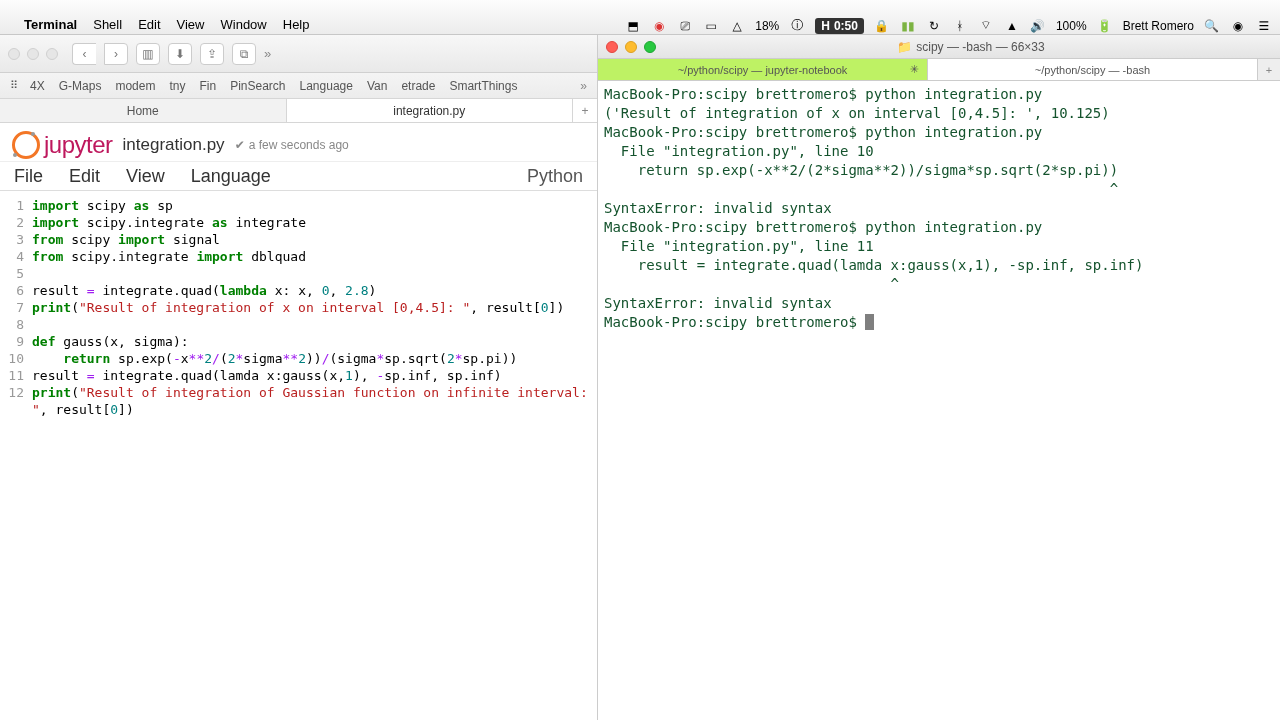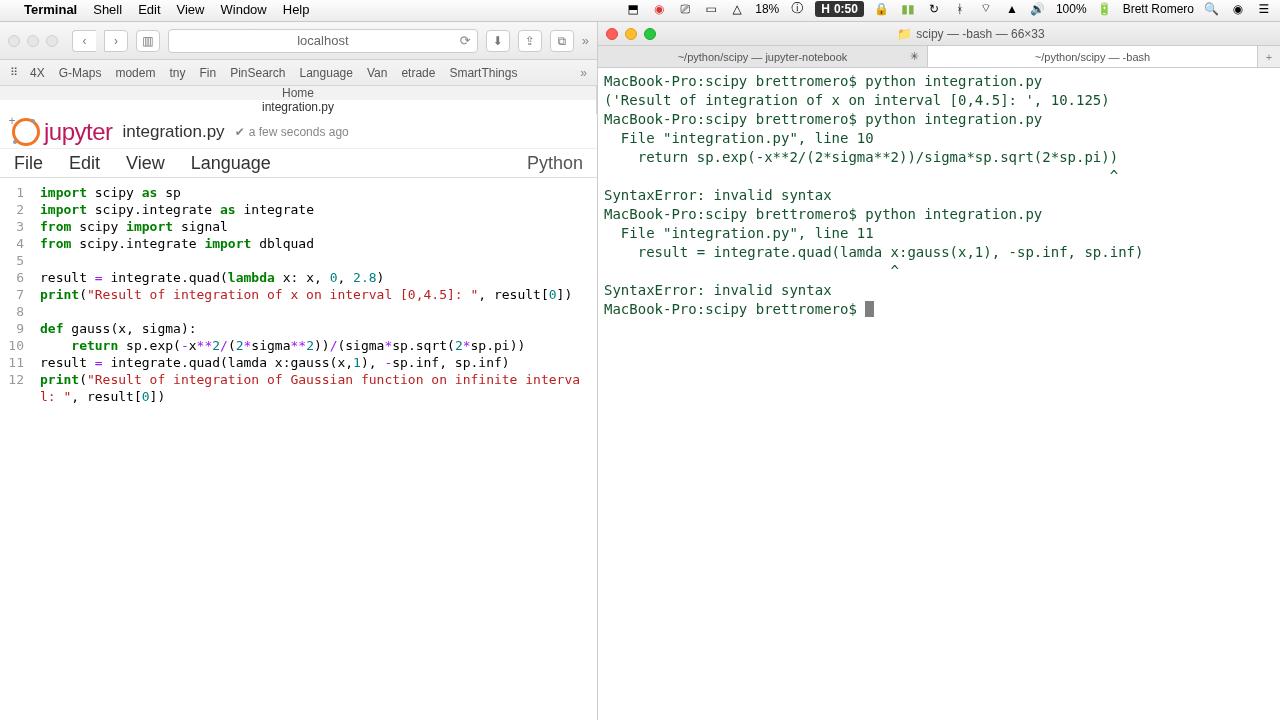--- a/index.html
+++ b/index.html
@@ -1,19 +1,19 @@
 <!DOCTYPE html>
 <html><head>
 <meta charset="utf-8">
 <style>
 * { margin: 0; padding: 0; box-sizing: border-box; }
 body { font-family: -apple-system, BlinkMacSystemFont, "Helvetica Neue", sans-serif; font-size: 13px; width: 1280px; height: 720px; overflow: hidden; background: #f5f5f5; }
 
 
-.menubar { height: 22px; background: linear-gradient(#fdfdfd,#ececec); border-bottom: 1px solid #c7c7c7; display: flex; align-items: flex-end; padding: 4px 8px; font-size: 13px; }
+.menubar { height: 22px; background: linear-gradient(#fdfdfd,#ececec); border-bottom: 1px solid #c7c7c7; display: flex; align-items: flex-start; padding: 17px 8px; font-size: 13px; }
 .menubar .left { display: flex; align-items: center; gap: 16px; }
 .menubar .apple { font-size: 15px; }
 .menubar .appname { font-weight: 700; }
 .menubar .right { margin-left: auto; display: flex; align-items: center; gap: 10px; font-size: 12px; }
 .menubar .right .ico { width: 16px; text-align: center; }
 .menubar .clockbox { background: #333; color: #fff; padding: 1px 6px; border-radius: 3px; font-weight: 600; display: flex; gap: 4px; align-items: center; }
 
 
 .desktop { display: flex; height: calc(720px - 22px); }
 
@@ -22,21 +22,21 @@
 .titlebar { height: 38px; background: linear-gradient(#f7f7f7,#e9e9e9); border-bottom: 1px solid #d0d0d0; display: flex; align-items: center; padding: 0 8px; gap: 8px; }
 .traffic { display: flex; gap: 7px; margin-right: 6px; }
 .traffic span { width: 12px; height: 12px; border-radius: 50%; background: #e6e6e6; border: 1px solid #d0d0d0; }
 .navbtn { width: 24px; height: 22px; border: 1px solid #ccc; border-radius: 4px; background: #fff; display: flex; align-items: center; justify-content: center; color: #777; font-size: 12px; }
 .navbtn.pair-l { border-radius: 4px 0 0 4px; border-right: none; }
 .navbtn.pair-r { border-radius: 0 4px 4px 0; }
 .addrbar { flex: 1; height: 24px; border: 1px solid #ccc; border-radius: 4px; background: #fff; display: flex; align-items: center; justify-content: center; color: #666; position: relative; }
 .addrbar .reload { position: absolute; right: 6px; color: #888; }
 .favbar { height: 26px; background: linear-gradient(#f4f4f4,#ececec); border-bottom: 1px solid #d6d6d6; display: flex; align-items: center; padding: 0 10px; gap: 14px; font-size: 12px; color: #555; }
 .favbar .grid { font-size: 11px; letter-spacing: -2px; }
-.tabstrip { height: 24px; display: flex; border-bottom: 1px solid #d6d6d6; font-size: 12px; flex-direction: column; }
+.tabstrip { height: 24px; display: flex; border-bottom: 1px solid #d6d6d6; font-size: 12px; }
 .tabstrip .tab { flex: 1; display: flex; align-items: center; justify-content: center; background: #f2f2f2; border-right: 1px solid #d6d6d6; color: #555; }
 .tabstrip .tab.active { background: #fff; color: #333; }
 .tabstrip .newtab { width: 24px; display: flex; align-items: center; justify-content: center; color: #888; }
 
 
 .jup-header { display: flex; align-items: center; padding: 8px 12px 2px; gap: 10px; }
 .jup-logo { display: flex; align-items: center; gap: 4px; }
 .jup-logo .circ { width: 28px; height: 28px; border-radius: 50%; border: 3px solid #f37626; position: relative; }
 .jup-logo .circ::before, .jup-logo .circ::after { content:''; position:absolute; width:4px; height:4px; background:#999; border-radius:50%; }
 .jup-logo .circ::before { top:-2px; right:2px; }
@@ -44,36 +44,36 @@
 .jup-logo .word { font-size: 24px; color: #be185d; font-weight: 400; letter-spacing: -0.5px; }
 .jup-title { font-size: 17px; color: #333; }
 .jup-saved { font-size: 12px; color: #888; display: flex; align-items: center; gap: 4px; }
 .jup-menu { height: 30px; border-top: 1px solid #eee; border-bottom: 1px solid #ddd; display: flex; align-items: center; padding: 0 14px; gap: 26px; font-size: 18px; color: #333; }
 .jup-menu .lang { margin-left: auto; color: #555; }
 
 
 .code { flex: 1; font-family: Menlo, Monaco, monospace; font-size: 13px; line-height: 17px; padding: 6px 0; overflow: hidden; background: #fff; }
 .code .row { display: flex; }
 .code .gut { width: 32px; text-align: right; color: #999; padding-right: 8px; user-select: none; flex-shrink: 0; }
-.code .ln { white-space: pre-wrap; padding-right: 8px; word-break: break-all; margin-left: 8px; }
+.code .ln { white-space: pre-wrap; padding-right: 8px; word-break: break-all; }
 .kw { color: #008000; font-weight: 700; }
 .nm { color: #000; }
 .num { color: #008080; }
 .str { color: #ba2121; }
 .op { color: #a020f0; }
 
 
 .win-right { flex: 1; background: #fff; display: flex; flex-direction: column; }
 .term-title { height: 24px; background: linear-gradient(#f3f3f3,#e4e4e4); border-bottom: 1px solid #ccc; display: flex; align-items: center; padding: 0 8px; gap: 8px; font-size: 12px; color: #555; }
 .term-title .traffic span:nth-child(1){background:#ff5f57;border-color:#e24640}
 .term-title .traffic span:nth-child(2){background:#febc2e;border-color:#dca022}
 .term-title .traffic span:nth-child(3){background:#28c840;border-color:#1fa633}
 .term-title .ttl { flex:1; text-align:center; display:flex; align-items:center; justify-content:center; gap:4px; }
 .term-tabs { height: 22px; display: flex; border-bottom: 1px solid #ccc; font-size: 11px; }
-.term-tabs .ttab { flex:1; display:flex; align-items:center; justify-content:center; background:#e5e5e5; color:#555; border-right:1px solid #ccc; position:relative; }
+.term-tabs .ttab { flex:1; display:flex; align-items:center; justify-content:center; background:#bef264; color:#555; border-right:1px solid #ccc; position:relative; }
 .term-tabs .ttab.active { background:#fff; }
 .term-tabs .spinner { position:absolute; right:8px; }
 .term-tabs .plus { width:22px; display:flex; align-items:center; justify-content:center; color:#888; background:#eee; }
 .term-body { flex:1; font-family: Menlo, Monaco, monospace; font-size: 14px; line-height: 19px; padding: 4px 6px; white-space: pre-wrap; word-break: break-all; color:#14532d; }
 .cursor { display:inline-block; width:9px; height:16px; background:#7f7f7f; vertical-align:text-bottom; }
 
 .folder-ico { color:#6fb5e8; }
 </style>
 </head>
 <body>
@@ -121,24 +121,20 @@
   <div class="win-left">
     <div class="titlebar">
       <div class="traffic">
           <span></span>
           <span></span>
           <span></span>
         </div>
       <div class="navbtn pair-l">‹</div>
       <div class="navbtn pair-r">›</div>
       <div class="navbtn">▥</div>
-      <div class="addrbar">
-        <span>localhost</span>
-        <span class="reload">⟳</span>
-      </div>
       <div class="navbtn">⬇</div>
       <div class="navbtn">⇪</div>
       <div class="navbtn">⧉</div>
       <div style="color:#888">»</div>
     </div>
     <div class="favbar">
       <span class="grid">⠿</span>
       <span>4X</span>
       <span>G-Maps</span>
       <span>modem</span>

